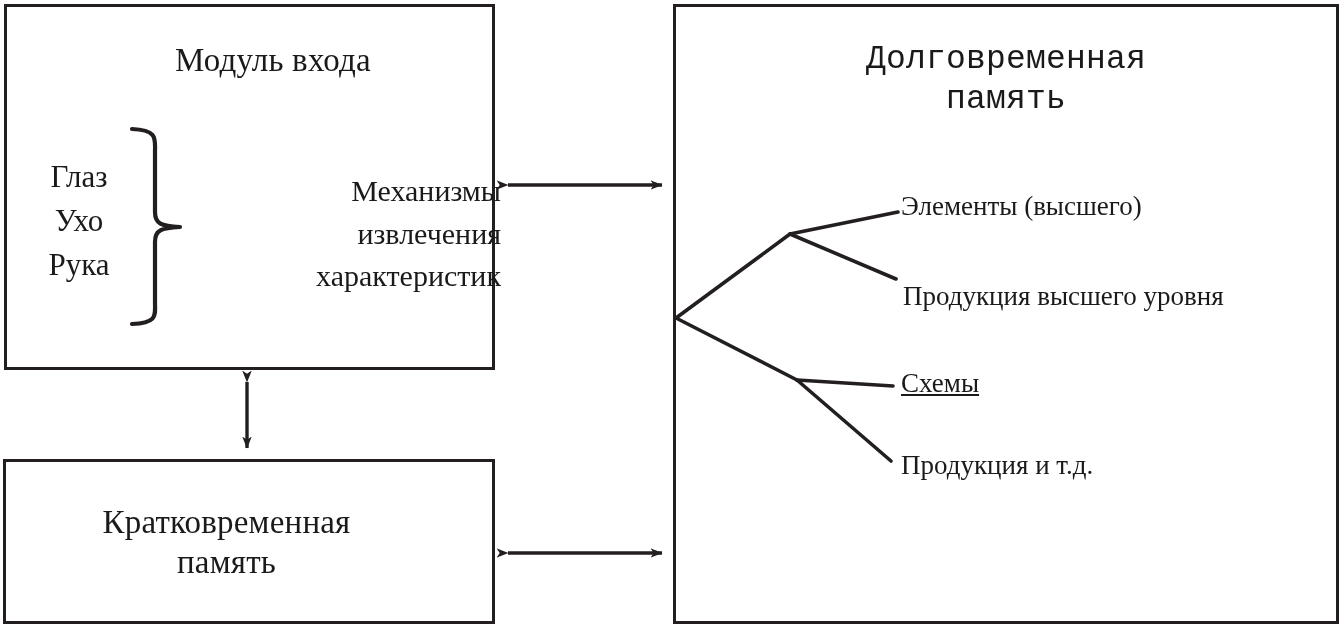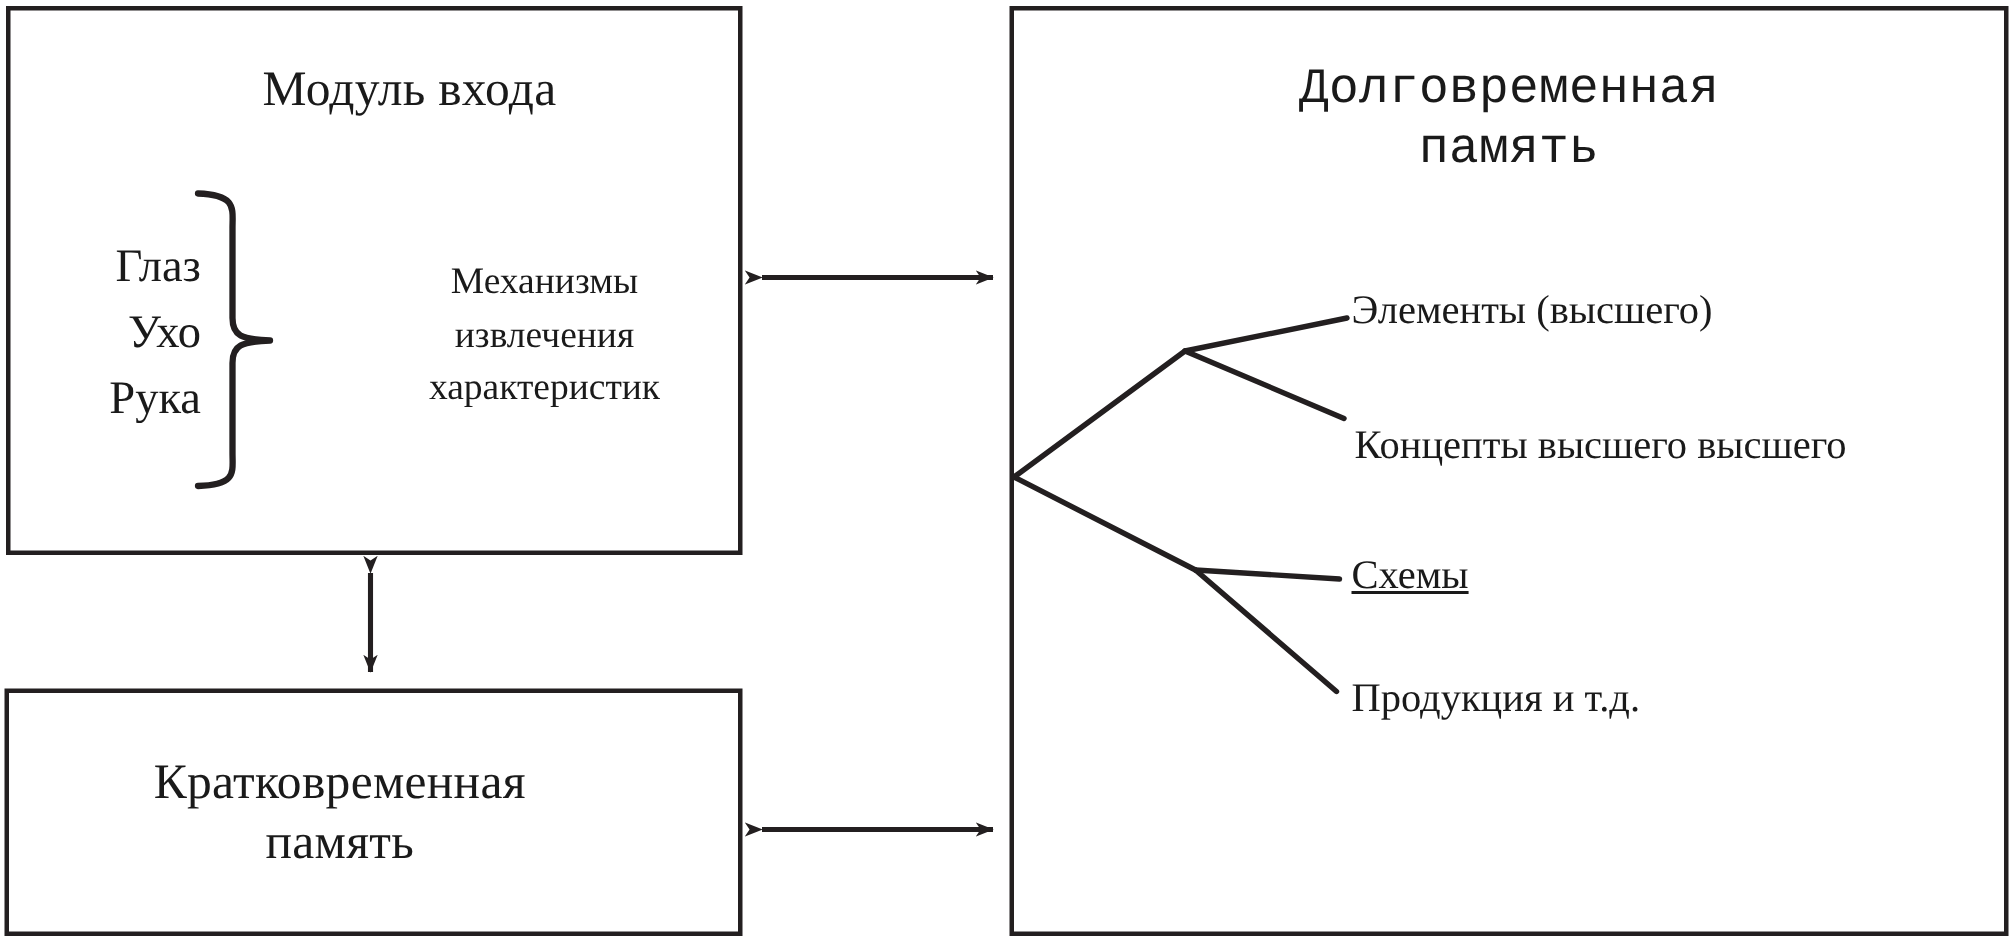--- a/index.html
+++ b/index.html
@@ -42,33 +42,33 @@
   #short-term-title   { left: 3px;  top: 502px; width: 447px; }
 
   
   #sensory-list {
     position: absolute;
     left: 24px;
     top: 155px;
     width: 110px;
     font-size: 31px;
     line-height: 1.42;
-    text-align: right;
+    text-align: center;
     white-space: pre-line;
   }
 
   
   #feature-text {
     position: absolute;
     left: 225px;
     top: 170px;
     width: 276px;
-    font-size: 25px;
+    font-size: 30px;
     line-height: 1.42;
-    text-align: center;
+    text-align: right;
     white-space: pre-line;
   }
 
   
   .branch-label {
     position: absolute;
     font-size: 27px;
     line-height: 1;
     white-space: nowrap;
   }
@@ -105,21 +105,21 @@
 
   <div id="sensory-list">Глаз
 Ухо
 Рука</div>
 
   <div id="feature-text">Механизмы
 извлечения
 характеристик</div>
 
   <div class="branch-label" id="label-elements">Элементы (высшего)</div>
-  <div class="branch-label" id="label-concepts">Концепты высшего высшего</div>
+  <div class="branch-label" id="label-concepts">Продукция высшего уровня</div>
   <div class="branch-label" id="label-schemas">Схемы</div>
   <div class="branch-label" id="label-products">Продукция и т.д.</div>
 
   <svg class="overlay" viewBox="0 0 1343 628" xmlns="http://www.w3.org/2000/svg">
 
     <defs>
       <marker id="arrowR" markerWidth="13" markerHeight="13" refX="11.5" refY="5" orient="auto" markerUnits="userSpaceOnUse">
         <path d="M0,0.2 L12,5 L0,9.8 L3.2,5 Z" fill="#231f20"></path>
       </marker>
       <marker id="arrowL" markerWidth="13" markerHeight="13" refX="11.5" refY="5" orient="auto" markerUnits="userSpaceOnUse">

